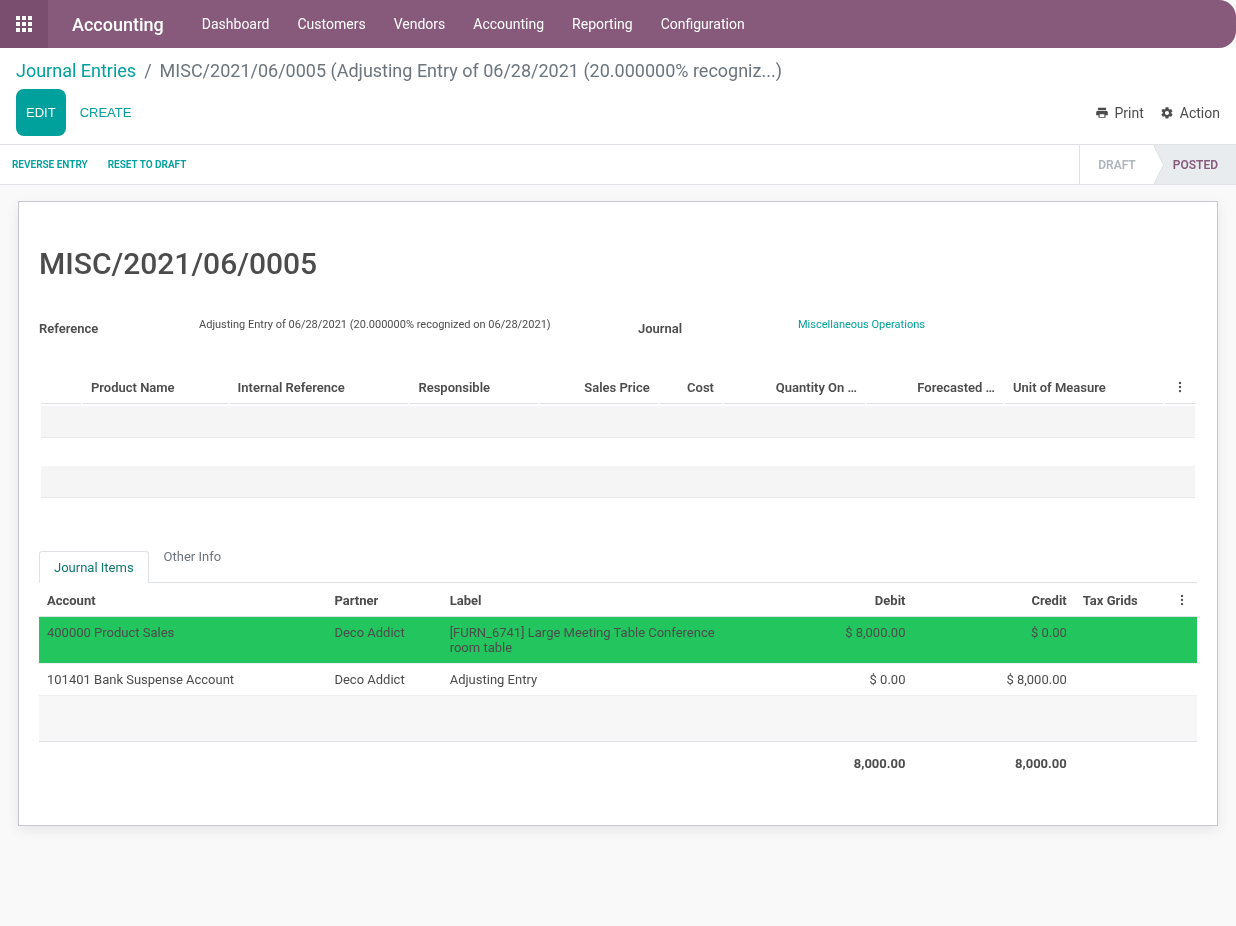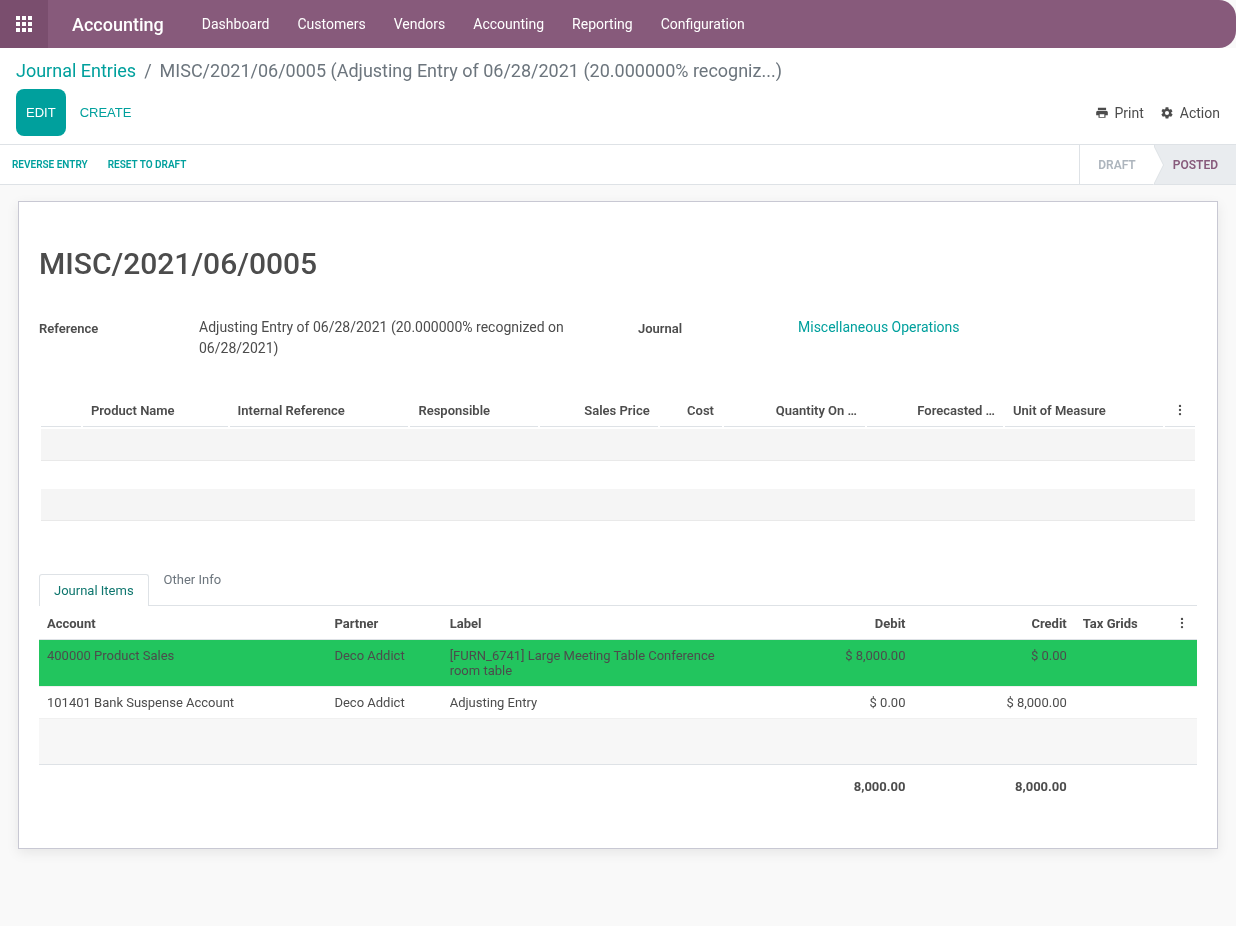--- a/index.html
+++ b/index.html
@@ -47,21 +47,21 @@
 
   
   .sheet-bg { padding: 16px; }
   .sheet { background: #fff; border: 1px solid #c8c8d3; box-shadow: 0 4px 12px rgba(0,0,0,0.08); max-width: 1200px; margin: 0 auto; padding: 24px 20px 40px 20px; }
   .sheet h1 { font-size: 30px; color: #4c4c4c; font-weight: 500; margin: 20px 0 36px 0; }
 
   .form-grid { display: grid; grid-template-columns: 1fr 1fr; gap: 0 40px; margin-bottom: 28px; }
   .form-col { }
   .form-row { display: flex; margin-bottom: 6px; }
   .form-label { width: 160px; font-weight: 600; color: #4c4c4c; font-size: 13px; padding-top: 4px; }
-  .form-value { flex: 1; font-size: 14px; color: #4c4c4c; line-height: 1.5; }
+  .form-value { flex: 1; font-size: 11px; color: #4c4c4c; line-height: 1.5; }
   .form-value a { color: #00a09d; text-decoration: none; }
 
   
   .upper-table { width: 100%; margin-bottom: 40px; }
   .upper-table thead th { font-size: 13px; font-weight: 600; color: #4c4c4c; text-align: left; padding: 8px 8px; border-bottom: 1px solid #dee2e6; white-space: nowrap; }
   .upper-table thead th.num { text-align: right; }
   .upper-table .empty-row td { height: 32px; background: #f5f5f5; border-bottom: 1px solid #e9e9e9; }
   .upper-table .spacer-row td { height: 24px; }
   .kebab { text-align: center; cursor: pointer; width: 20px; }
 

